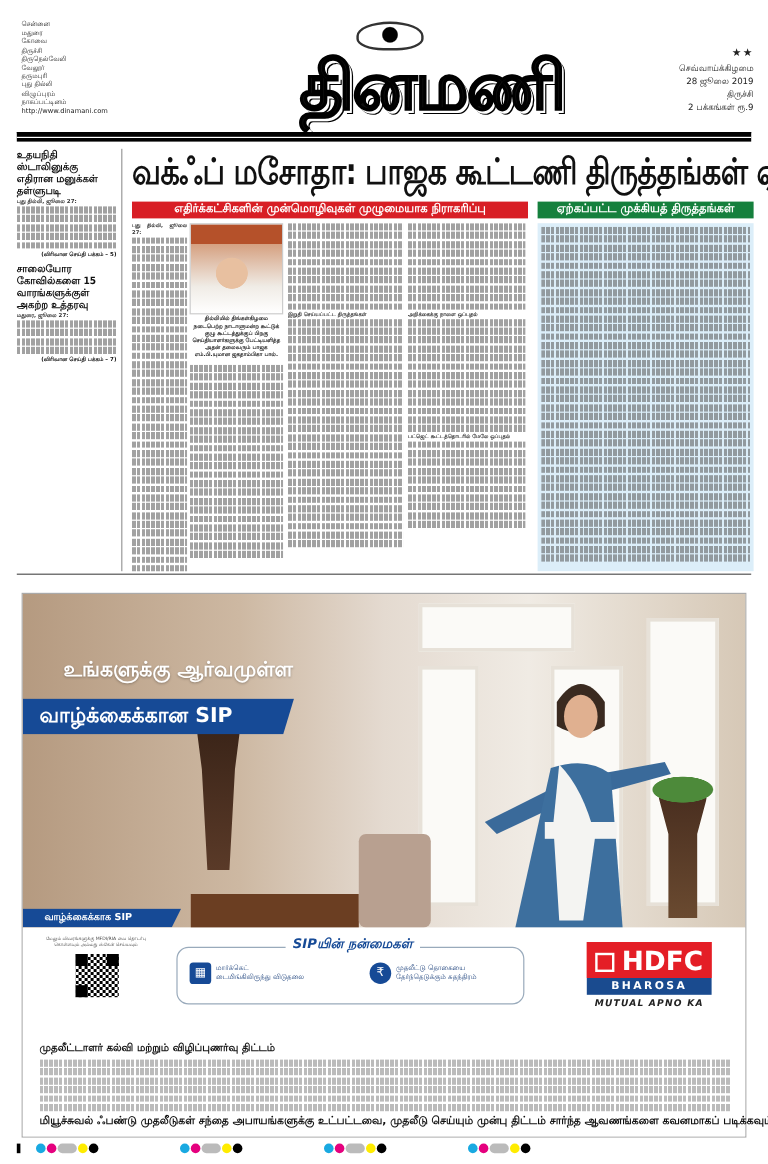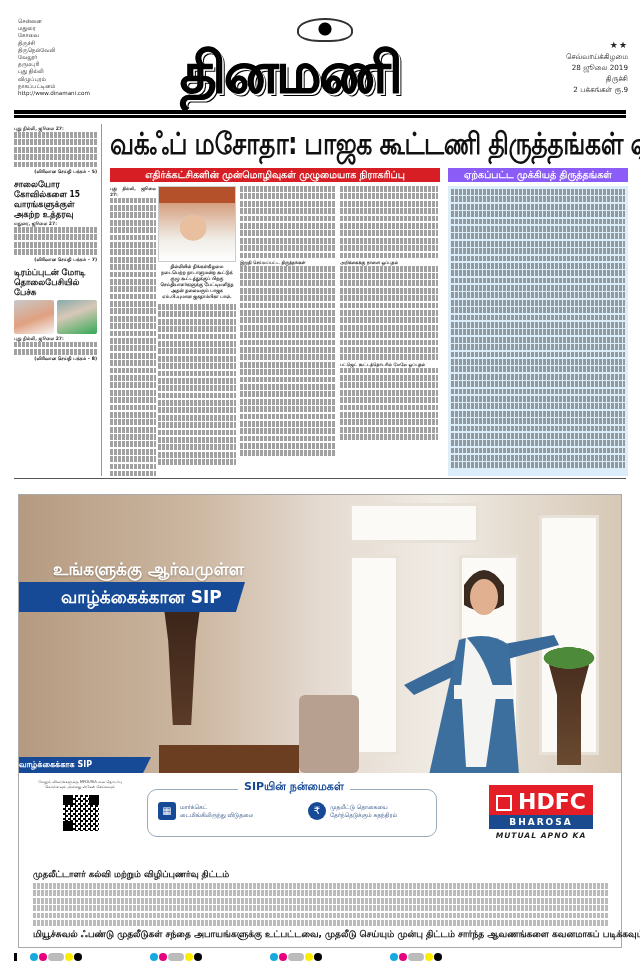--- a/index.html
+++ b/index.html
@@ -1,60 +1,60 @@
 <!DOCTYPE html>
 <html><head>
 <meta charset="utf-8">
 <style>
 *{box-sizing:border-box;margin:0;padding:0}
 body{width:640px;height:970px;background:#fff;font-family:"DejaVu Sans",sans-serif;color:#111;position:relative;overflow:hidden}
 .masthead{position:absolute;left:0;top:0;width:640px;height:108px}
 .editions{position:absolute;left:18px;top:18px;font-size:5.6px;line-height:7.2px;color:#222}
 .editions div{white-space:nowrap}
-.logo-wrap{position:absolute;left:180px;top:18px;width:290px;height:92px;text-align:left}
+.logo-wrap{position:absolute;left:180px;top:18px;width:290px;height:92px;text-align:right}
 .emblem{width:56px;height:24px;margin:0 auto;border-radius:50% 50% 40% 40%;border:2px solid #333;position:relative;background:radial-gradient(circle at 50% 45%,#000 0 6px,#fff 7px)}
 .logo{font-family:"DejaVu Serif",serif;font-weight:bold;font-size:56px;line-height:60px;color:#111;letter-spacing:-2px;-webkit-text-stroke:1px #000;text-shadow:2px 2px 0 #fff,3px 3px 0 #000}
 .dateblock{position:absolute;right:12px;top:40px;text-align:right;font-size:7.2px;line-height:11px;color:#222}
 .stars{font-size:9px;letter-spacing:1px}
 .rule{position:absolute;left:14px;top:110px;width:612px;height:8px;background:#000;border-top:1px solid #000}
 .rule::after{content:"";position:absolute;left:0;top:3px;width:100%;height:1px;background:#fff}
 .leftcol{position:absolute;left:14px;top:124px;width:88px;height:352px;border-right:1px solid #999;padding-right:4px}
 .lstory{margin-bottom:4px}
 .lhead{font-weight:bold;font-size:8.4px;line-height:10px;font-family:"DejaVu Sans Condensed","DejaVu Sans",sans-serif}
 .lbody{font-size:4.6px;line-height:6px;color:#333;margin-top:2px}
 .lmore{font-size:4.6px;text-align:right;font-weight:bold}
 .photos{display:flex;gap:3px;margin-top:3px}
 .ph{height:34px;flex:1;border-radius:2px}
 .ph1{background:linear-gradient(160deg,#c8c8c8,#e0a080 55%,#f6f6f6)}
 .ph2{background:linear-gradient(160deg,#8aa 0,#d8c8b8 40%,#3a5 100%)}
 .headline{position:absolute;left:110px;top:124px;width:520px;font-family:"DejaVu Sans Condensed","DejaVu Sans",sans-serif;font-weight:bold;font-size:30px;line-height:40px;letter-spacing:-.5px;white-space:nowrap;transform:scaleX(.84);transform-origin:left}
 .subbar{position:absolute;top:168px;height:14px;color:#fff;font-weight:bold;font-size:9.6px;line-height:14px;text-align:center}
 .sub-red{left:110px;width:330px;background:#d81e25}
-.sub-blue{left:448px;width:180px;background:#8b5cf6}
+.sub-blue{left:448px;width:180px;background:#15803d}
 .maincol{position:absolute;left:110px;top:186px;width:330px;height:290px}
 .textcol{position:absolute;font-size:4.4px;line-height:5.8px;color:#333;text-align:justify;overflow:hidden}
 .txtline{height:5.8px;background:repeating-linear-gradient(90deg,#555 0 3px,transparent 3px 4px);opacity:.55;margin-bottom:1.6px}
 .photo-main{position:absolute;left:48px;top:0;width:78px;height:76px;background:radial-gradient(ellipse at 45% 55%,#e8c0a0 0 22%,transparent 23%),linear-gradient(#b5512a 0 22%,#d5a080 22%,#f0ece6 70%,#fff);border:1px solid #ccc}
 .caption{position:absolute;left:48px;top:78px;width:78px;font-size:4.6px;line-height:6px;text-align:center;font-weight:bold;color:#222}
 .bluebox{position:absolute;left:448px;top:186px;width:180px;height:290px;background:#dceef9;padding:3px}
 .hr{position:absolute;left:14px;top:478px;width:612px;height:1px;background:#555}
 .ad{position:absolute;left:18px;top:494px;width:604px;height:454px;border:1px solid #aaa}
 .ad-photo{position:absolute;left:0;top:0;width:602px;height:278px;background:linear-gradient(90deg,#b59a80 0%,#cdb8a2 30%,#e4dad0 50%,#f0ebe4 70%,#d6c8b6 100%)}
 .window{position:absolute;background:#fbfaf7;border:3px solid #e7e1d8}
 .woman{position:absolute;left:385px;top:50px;width:180px;height:228px}
-.ad-line1{position:absolute;left:34px;top:63px;color:#fff;font-size:17px;line-height:22px;font-weight:bold;text-shadow:0 1px 2px rgba(0,0,0,.3)}
-.ad-banner{position:absolute;left:0;top:87px;width:226px;height:30px;background:#164a96;color:#fff;font-size:17px;font-weight:bold;line-height:30px;padding-left:42px;clip-path:polygon(0 0,100% 0,96% 100%,0 100%)}
-.ad-tag{position:absolute;left:0;top:262px;width:132px;height:16px;background:#164a96;color:#fff;font-size:8px;font-weight:bold;line-height:16px;clip-path:polygon(0 0,100% 0,94% 100%,0 100%)}
+.ad-line1{position:absolute;left:34px;top:52px;color:#fff;font-size:17px;line-height:22px;font-weight:bold;text-shadow:0 1px 2px rgba(0,0,0,.3)}
+.ad-banner{position:absolute;left:0;top:87px;width:226px;height:30px;background:#164a96;color:#fff;font-size:17px;font-weight:bold;line-height:30px;padding-left:14px;clip-path:polygon(0 0,100% 0,96% 100%,0 100%)}
+.ad-tag{position:absolute;left:0;top:262px;width:132px;height:16px;background:#164a96;color:#fff;font-size:8px;font-weight:bold;line-height:16px;padding-left:18px;clip-path:polygon(0 0,100% 0,94% 100%,0 100%)}
 .ad-bottom{position:absolute;left:0;top:278px;width:602px;height:174px;background:#fff}
 .qrnote{position:absolute;left:14px;top:6px;width:94px;font-size:3.8px;line-height:5px;text-align:center;color:#444}
 .qr{position:absolute;left:44px;top:22px;width:36px;height:36px;background:
 linear-gradient(#000,#000) 0 0/10px 10px no-repeat,linear-gradient(#000,#000) 26px 0/10px 10px no-repeat,linear-gradient(#000,#000) 0 26px/10px 10px no-repeat,
 repeating-conic-gradient(#000 0 25%,#fff 0 50%) 0 0/5px 5px}
 .benefits{position:absolute;left:128px;top:16px;width:290px;height:48px;border:1px solid #9ab;border-radius:10px}
-.ben-title{position:absolute;left:90px;top:-10px;background:#fff;padding:0 6px;color:#164a96;font-weight:bold;font-size:11px;}
+.ben-title{position:absolute;left:90px;top:-10px;background:#fff;padding:0 6px;color:#164a96;font-weight:bold;font-size:11px;font-style:italic}
 .ben-item{position:absolute;top:12px;display:flex;align-items:center;gap:4px;font-size:5.8px;line-height:8px;color:#1a3f7a}
 .ben-icon{width:18px;height:18px;border-radius:3px;background:#164a96;color:#fff;font-size:10px;line-height:18px;text-align:center}
 .hdfc{position:absolute;left:470px;top:12px;width:104px;height:60px}
 .hdfc-top{height:30px;background:#e41e26;color:#fff;font-weight:bold;font-size:22px;line-height:30px;text-align:center;border:2px solid #e41e26}
 .hdfc-mid{height:14px;background:#1a4b8f;color:#fff;font-weight:bold;font-size:9px;letter-spacing:2px;line-height:14px;text-align:center}
 .hdfc-bot{height:14px;color:#222;font-weight:bold;font-style:italic;font-size:7.6px;letter-spacing:1px;line-height:14px;text-align:center}
 .hlogo-box{display:inline-block;width:16px;height:16px;border:2px solid #fff;margin-right:6px;vertical-align:middle;background:#e41e26;position:relative}
 .disc-title{position:absolute;left:14px;top:96px;font-weight:bold;font-size:8.6px}
 .disc-text{position:absolute;left:14px;top:110px;width:576px;font-size:3.6px;line-height:5.2px;color:#333}
 .disc-bold{position:absolute;left:14px;top:156px;font-weight:bold;font-size:9px;white-space:nowrap}
@@ -90,36 +90,28 @@
     <div>செவ்வாய்க்கிழமை</div>
     <div>28 ஜூலை 2019</div>
     <div>திருச்சி</div>
     <div>2 பக்கங்கள் ரூ.9</div>
   </div>
 </div>
 <div class="rule"></div>
 
 <div class="leftcol">
   <div class="lstory">
+    <div class="lhead">உதயநிதி ஸ்டாலினுக்கு எதிரான மனுக்கள் தள்ளுபடி</div>
     <div class="lbody"><b>புது தில்லி, ஜூலை 27:</b><div class="txtline"></div><div class="txtline"></div><div class="txtline"></div><div class="txtline"></div><div class="txtline"></div></div>
     <div class="lmore">(விரிவான செய்தி பக்கம் – 5)</div>
   </div>
   <div class="lstory">
     <div class="lhead">சாலையோர கோவில்களை 15 வாரங்களுக்குள் அகற்ற உத்தரவு</div>
     <div class="lbody"><b>மதுரை, ஜூலை 27:</b><div class="txtline"></div><div class="txtline"></div><div class="txtline"></div><div class="txtline"></div></div>
     <div class="lmore">(விரிவான செய்தி பக்கம் – 7)</div>
-  </div>
-  <div class="lstory">
-    <div class="lhead">டிரம்ப்புடன் மோடி தொலைபேசியில் பேச்சு</div>
-    <div class="photos">
-      <div class="ph ph1"></div>
-      <div class="ph ph2"></div>
-    </div>
-    <div class="lbody"><b>புது தில்லி, ஜூலை 27:</b><div class="txtline"></div><div class="txtline"></div></div>
-    <div class="lmore">(விரிவான செய்தி பக்கம் – 8)</div>
   </div>
 </div>
 
 <div class="headline">வக்ஃப் மசோதா: பாஜக கூட்டணி திருத்தங்கள் ஏற்பு</div>
 <div class="subbar sub-red">எதிர்க்கட்சிகளின் முன்மொழிவுகள் முழுமையாக நிராகரிப்பு</div>
 <div class="subbar sub-blue">ஏற்கப்பட்ட முக்கியத் திருத்தங்கள்</div>
 
 <div class="maincol">
   <div class="textcol" style="left:0;top:0;width:46px;height:290px">
     <b>புது தில்லி, ஜூலை 27:</b>

